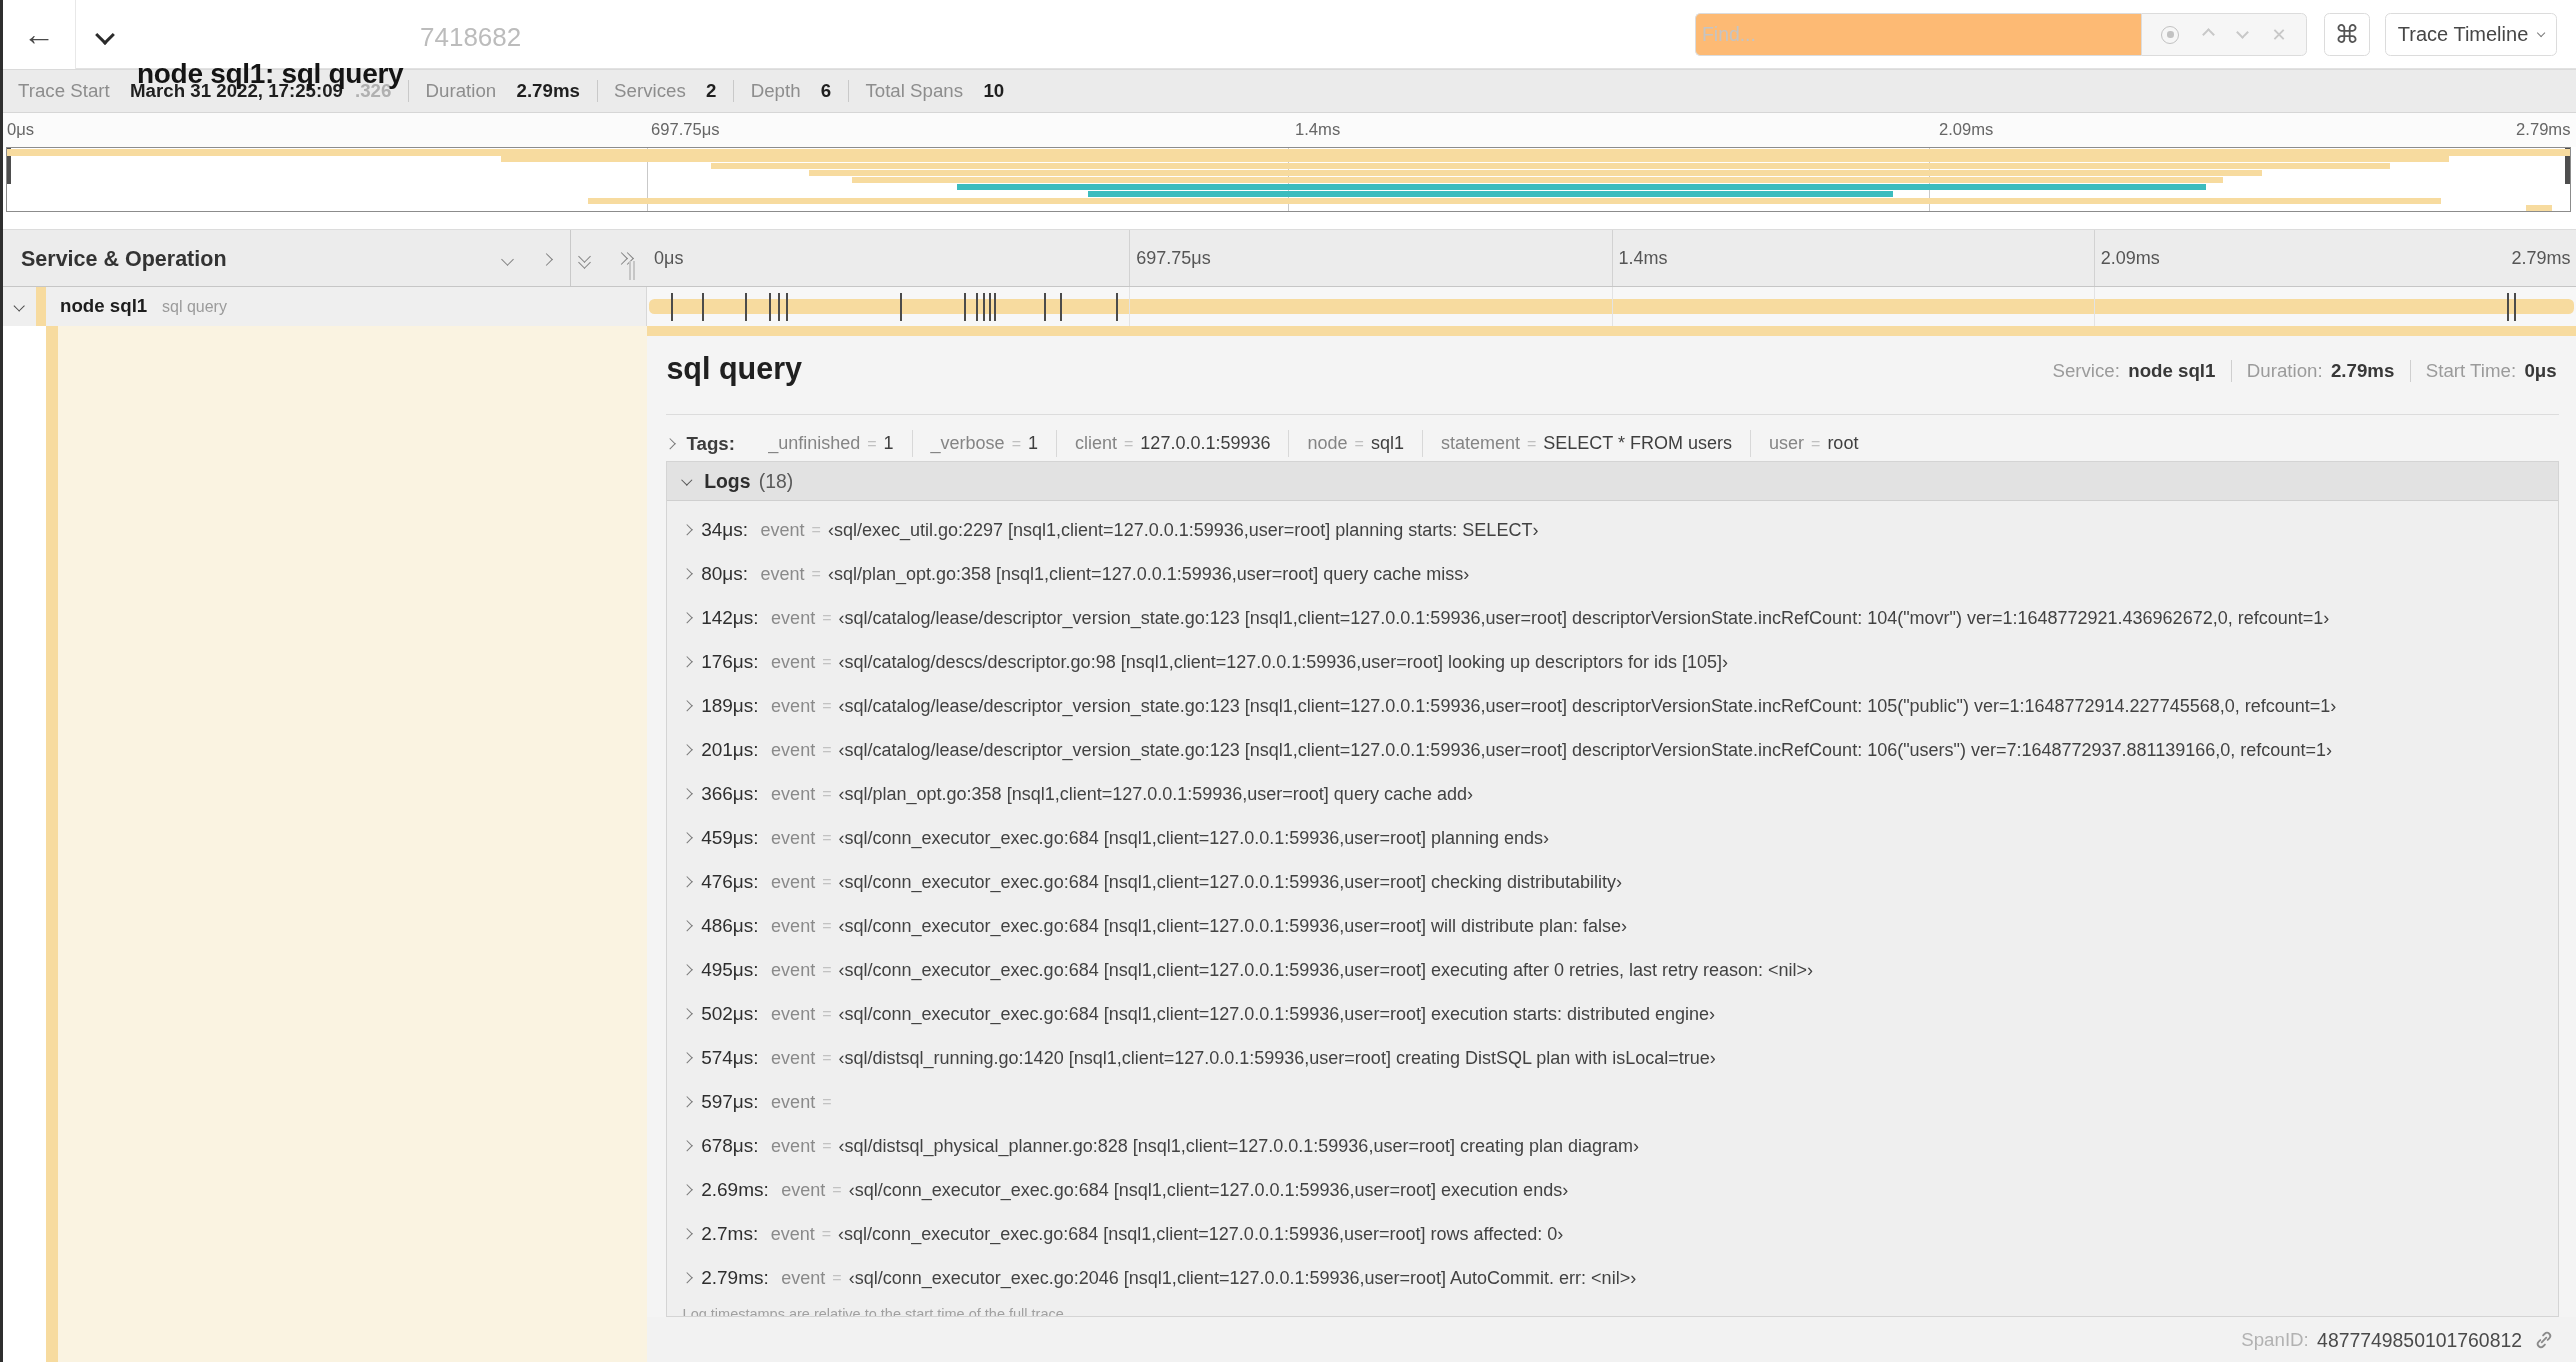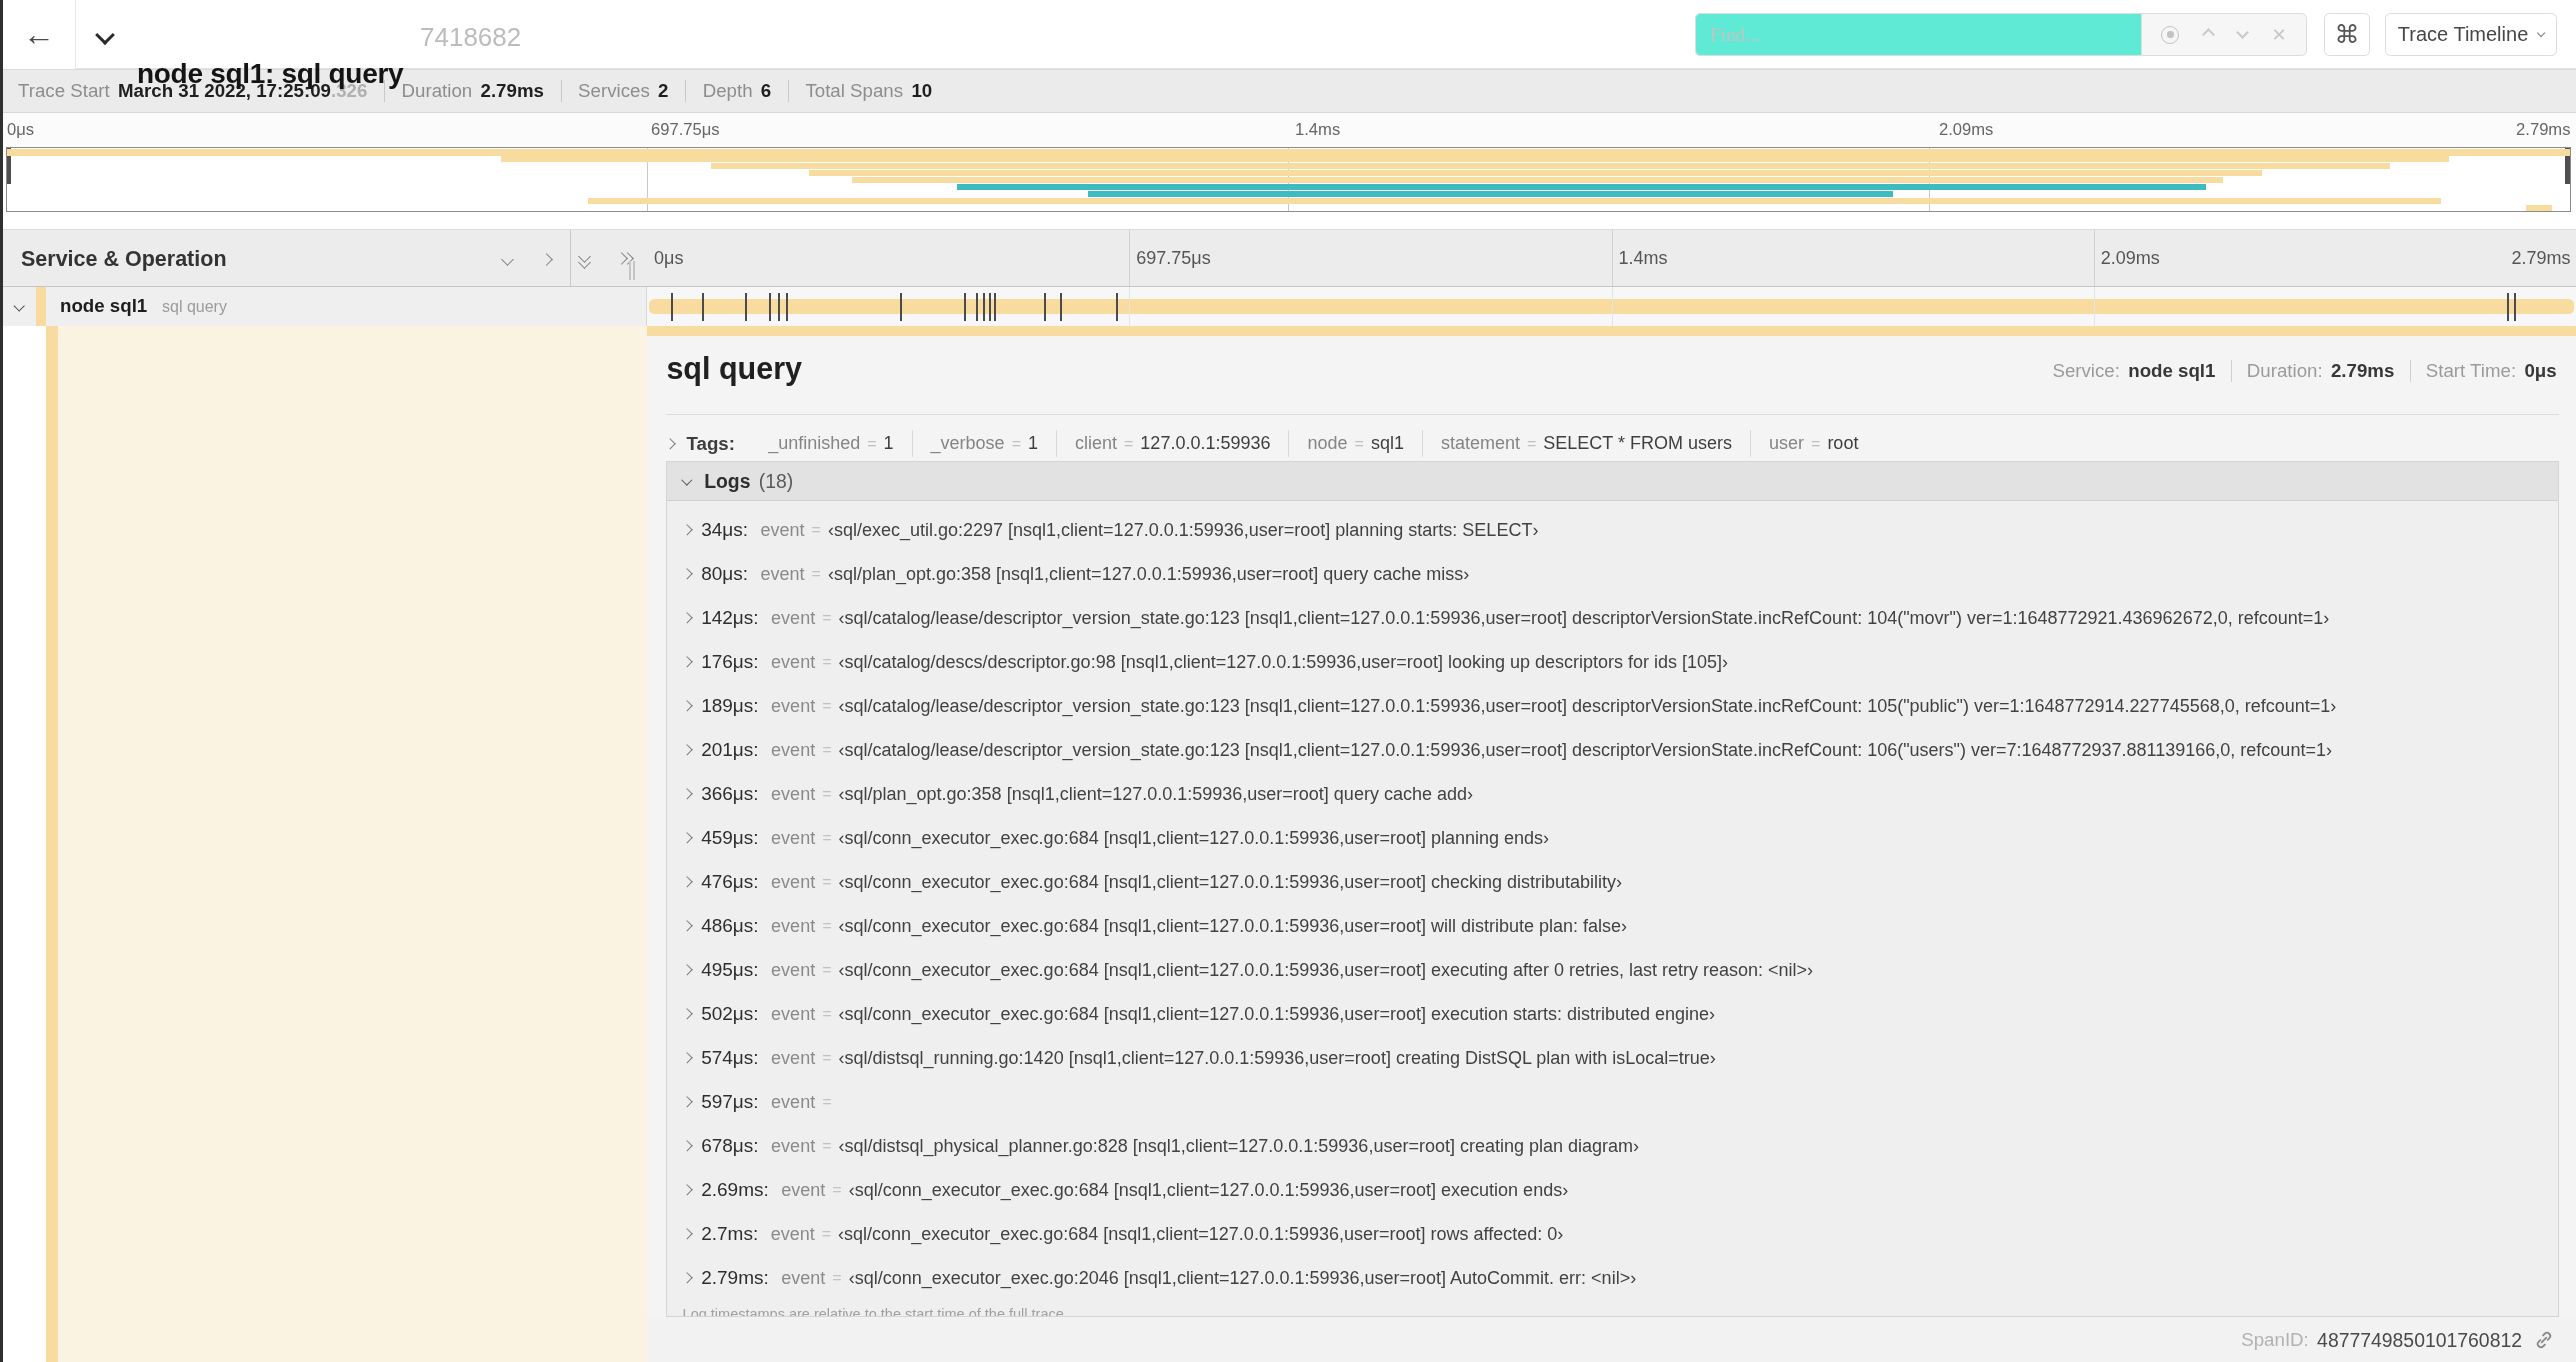--- a/index.html
+++ b/index.html
@@ -8,37 +8,37 @@
   .page { position:relative; width:2576px; height:1363px; background:#fff; overflow:hidden; }
   .left-edge { position:absolute; left:0; top:0; width:2.8px; height:100%; background:#2f2f2f; z-index:60; }
 
   
   .topbar { position:absolute; left:0; top:0; width:100%; height:69px; background:#fff; border-bottom:0.7px solid #e2e2e2; z-index:10; }
   .back-btn { position:absolute; left:2.8px; top:0; width:73px; height:69px; display:flex; align-items:center; justify-content:center; border-right:0.7px solid #e8e8e8; cursor:pointer; font-size:32px; color:#4a4a4a; background:#fff; }
   .title-chev { position:absolute; left:98px; top:28px; width:14px; height:14px; border-right:3.5px solid #2b2b2b; border-bottom:3.5px solid #2b2b2b; transform:rotate(45deg); }
   .trace-title { position:absolute; left:137px; top:19.4px; font-size:28px; font-weight:bold; color:#141414; letter-spacing:-0.3px;margin-top:39px; }
   .trace-id { position:absolute; top:21.5px; font-size:26px; color:#bcbcbc; }
   .find-wrap { position:absolute; left:1695px; top:13px; width:612px; height:43px; }
-  .find-input { position:absolute; left:0; top:0; width:446px; height:43px; border:1.4px solid #dcdcdc; border-right:none; border-radius:5.5px 0 0 5.5px; padding:0 14px; font-size:19.4px; color:#444; background:#5eead4; outline:none; font-family:Liberation Serif, serif; }
+  .find-input { position:absolute; left:0; top:0; width:446px; height:43px; border:1.4px solid #dcdcdc; border-right:none; border-radius:5.5px 0 0 5.5px; padding:0 6px; font-size:19.4px; color:#444; background:#fdba74; outline:none; font-family:Liberation Sans, sans-serif; }
   .find-input::placeholder { color:#c4c4c4; }
   .find-suffix { position:absolute; left:446px; top:0; width:166px; height:43px; background:#f6f6f6; border:1.4px solid #dcdcdc; border-radius:0 5.5px 5.5px 0; display:flex; align-items:center; justify-content:space-around; padding:0 7px; }
   .sfx-icon { color:#c8c8c8; font-size:18px; line-height:1; cursor:pointer; display:flex; align-items:center; justify-content:center; }
   .target-ic { width:18px; height:18px; border:1.4px solid #c2c2c2; border-radius:50%; position:relative; }
   .target-ic::after { content:''; position:absolute; inset:4.8px; background:#c2c2c2; border-radius:50%; }
   .cv { display:inline-block; width:9px; height:9px; border-right:2.1px solid currentColor; border-bottom:2.1px solid currentColor; }
   .cv-d { transform:rotate(45deg); }
   .cv-u { transform:rotate(225deg); }
   .cv-r { transform:rotate(-45deg); }
   .kbd-btn { position:absolute; left:2324px; top:13px; width:46px; height:43px; border:1.4px solid #dcdcdc; border-radius:5.5px; background:#fff; font-size:25px; color:#555; display:flex; align-items:center; justify-content:center; cursor:pointer; }
   .view-btn { position:absolute; left:2385px; top:13px; width:172px; height:43px; border:1.4px solid #dcdcdc; border-radius:5.5px; background:#fff; font-size:20px; color:#474747; display:flex; align-items:center; justify-content:center; gap:9.7px; cursor:pointer; }
   .view-btn .cv { width:6.2px; height:6.2px; border-width:1.4px; color:#7c7c7c; margin-top:-2.8px; }
 
   
   .metabar { position:absolute; left:0; top:69px; width:100%; height:44px; background:#ebebeb; border-top:0.7px solid #dadada; border-bottom:0.7px solid #d6d6d6; display:flex; align-items:center; padding-left:18px; z-index:9; }
-  .meta-item { display:flex; align-items:baseline; font-size:18.7px; padding:0 16.6px; position:relative; }
+  .meta-item { display:flex; align-items:baseline; font-size:18.7px; padding:0 16.6px; position:relative;gap:12px; }
   .meta-item:first-child { padding-left:0; }
   .meta-item + .meta-item { border-left:0.7px solid #c9c9c9; }
   .m-label { color:#8d8d8d; margin-right:8.3px; }
   .m-value { color:#1f1f1f; font-weight:bold; }
   .m-suffix { color:#b0b0b0; font-weight:bold; }
 
   
   .mm-ruler { position:absolute; left:0; top:113px; width:100%; height:34px; background:#fbfbfb; }
   .ruler-label { position:absolute; top:7px; font-size:16.6px; color:#666; padding-left:7px; white-space:nowrap; }
   .ruler-label.last { left:auto !important; right:5.5px; padding-left:0; }

